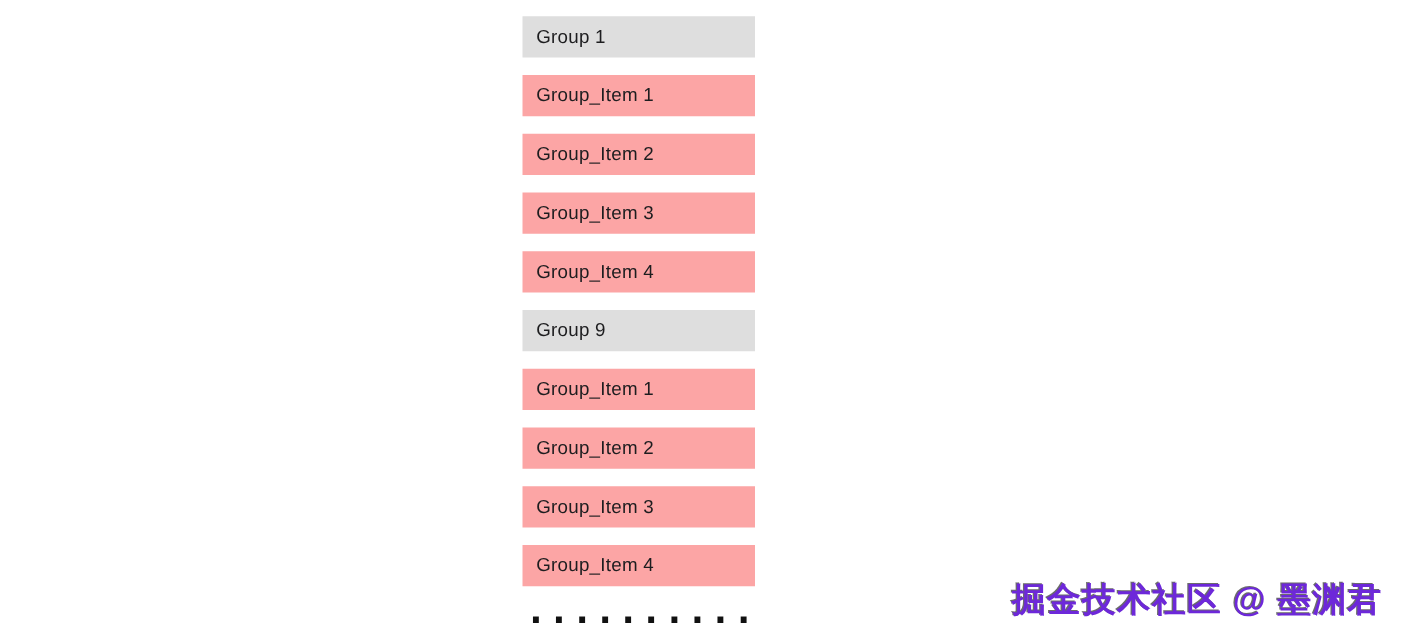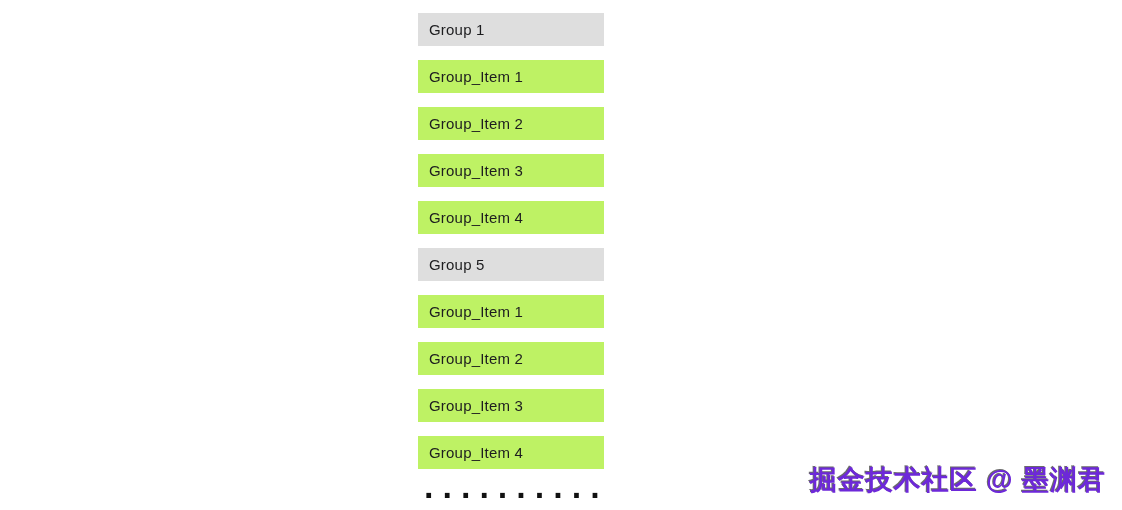--- a/index.html
+++ b/index.html
@@ -22,21 +22,21 @@
     height: 33px;
     margin-bottom: 14px;
     display: flex;
     align-items: center;
     padding-left: 11px;
     font-size: 15px;
     color: #1d1d1f;
     letter-spacing: 0.2px;
   }
   .row.header { background: #dedede; }
-  .row.item   { background: #bef264; }
+  .row.item   { background: #fca5a5; }
   .ellipsis {
     margin-top: -6px;
     padding-left: 2px;
     font-size: 29px;
     font-weight: 900;
     letter-spacing: 1px;
     color: #111111;
     line-height: 22px;
     height: 24px;
     overflow: hidden;
@@ -58,21 +58,21 @@
 </head>
 <body>
 
 <div class="list-wrap">
 
   <div class="row header">Group 1</div>
     <div class="row item">Group_Item 1</div>
     <div class="row item">Group_Item 2</div>
     <div class="row item">Group_Item 3</div>
     <div class="row item">Group_Item 4</div>
-    <div class="row header">Group 5</div>
+    <div class="row header">Group 9</div>
     <div class="row item">Group_Item 1</div>
     <div class="row item">Group_Item 2</div>
     <div class="row item">Group_Item 3</div>
     <div class="row item">Group_Item 4</div>
     <div class="ellipsis">..........</div>
 </div>
 
 <div class="watermark">掘金技术社区 @ 墨渊君</div>
 
 </body></html>

